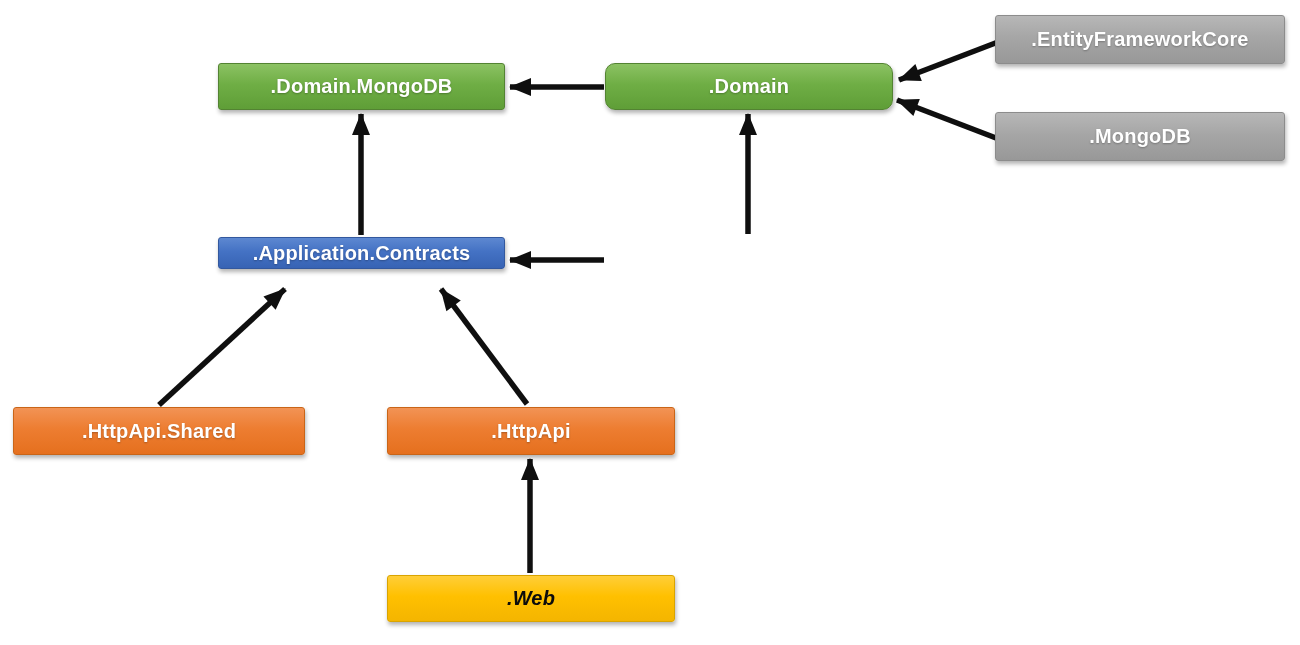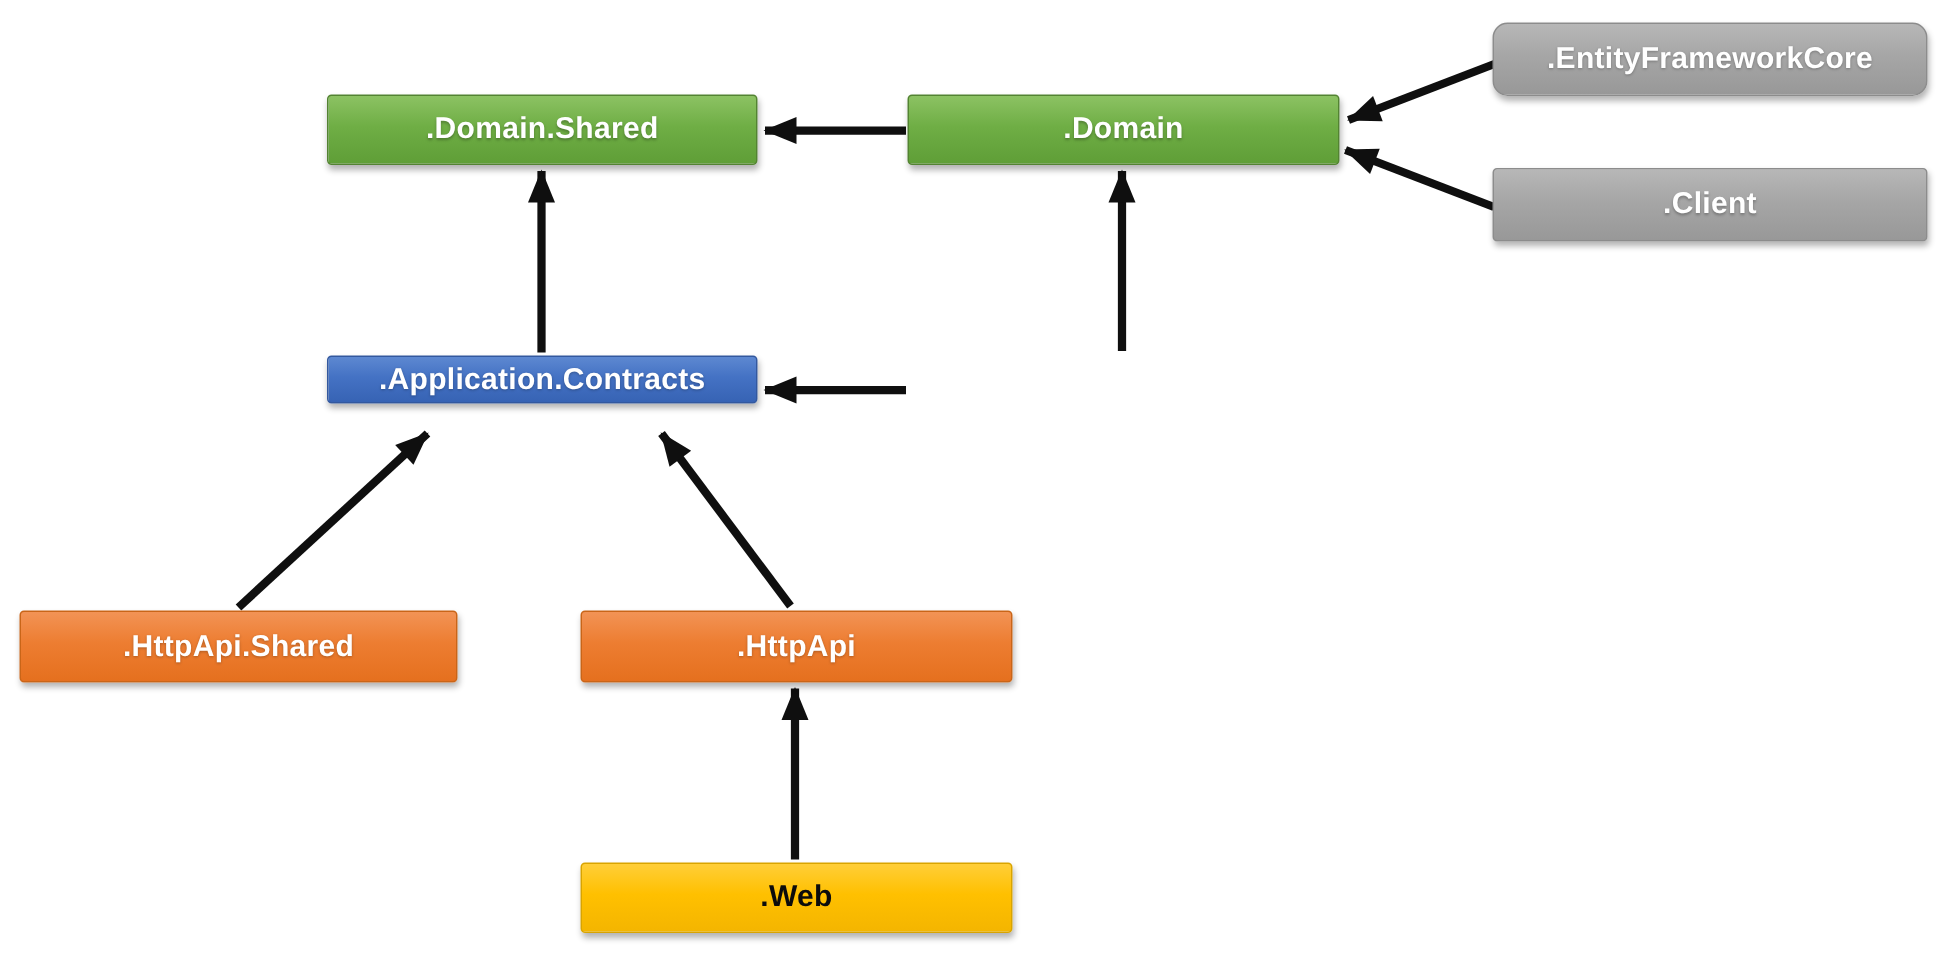--- a/index.html
+++ b/index.html
@@ -46,20 +46,21 @@
   }
   .node.orange {
     background: linear-gradient(to bottom, #f29355 0%, #ed7d31 45%, #e5701e 100%);
     border: 1px solid #c96518;
   }
   .node.yellow {
     background: linear-gradient(to bottom, #ffce38 0%, #ffc000 45%, #f4b500 100%);
     border: 1px solid #d9a400;
     color: #0c0c0c;
     text-shadow: none;
+    font-style: italic;
   }
   .node.gray {
     background: linear-gradient(to bottom, #b7b7b7 0%, #a6a6a6 45%, #989898 100%);
     border: 1px solid #8c8c8c;
   }
   .edge {
     stroke: #0f0f0f;
     stroke-width: 5.5;
     fill: none;
   }
@@ -79,27 +80,27 @@
     <line class="edge" x1="998" y1="42" x2="899" y2="80" marker-end="url(#ah)"></line>
     <line class="edge" x1="996" y1="138" x2="897" y2="100" marker-end="url(#ah)"></line>
     <line class="edge" x1="748" y1="234" x2="748" y2="114" marker-end="url(#ah)"></line>
     <line class="edge" x1="604" y1="260" x2="510" y2="260" marker-end="url(#ah)"></line>
     <line class="edge" x1="361" y1="235" x2="361" y2="114" marker-end="url(#ah)"></line>
     <line class="edge" x1="159" y1="405" x2="285" y2="289" marker-end="url(#ah)"></line>
     <line class="edge" x1="527" y1="404" x2="441" y2="289" marker-end="url(#ah)"></line>
     <line class="edge" x1="530" y1="573" x2="530" y2="459" marker-end="url(#ah)"></line>
   </svg>
 
-  <div class="node green" style="left:218px; top:63px;  width:287px; height:47px;">.Domain.Shared</div>
+  <div class="node green" style="left:218px; top:63px;  width:287px; height:47px;">.Domain.MongoDB</div>
 
-  <div class="node green" style="left:605px; top:63px;  width:288px; height:47px;">.Domain</div>
+  <div class="node green" style="left:605px; top:63px;  width:288px; height:47px;border-radius:10px;">.Domain</div>
 
-  <div class="node gray" style="left:995px; top:15px;  width:290px; height:49px;border-radius:10px;">.EntityFrameworkCore</div>
+  <div class="node gray" style="left:995px; top:15px;  width:290px; height:49px;">.EntityFrameworkCore</div>
 
-  <div class="node gray" style="left:995px; top:112px; width:290px; height:49px;">.Client</div>
+  <div class="node gray" style="left:995px; top:112px; width:290px; height:49px;">.MongoDB</div>
 
   <div class="node blue" style="left:218px; top:237px; width:287px; height:32px;">.Application.Contracts</div>
 
 
   <div class="node orange" style="left:13px;  top:407px; width:292px; height:48px;">.HttpApi.Shared</div>
 
   <div class="node orange" style="left:387px; top:407px; width:288px; height:48px;">.HttpApi</div>
 
   <div class="node yellow" style="left:387px; top:575px; width:288px; height:47px;">.Web</div>
 

